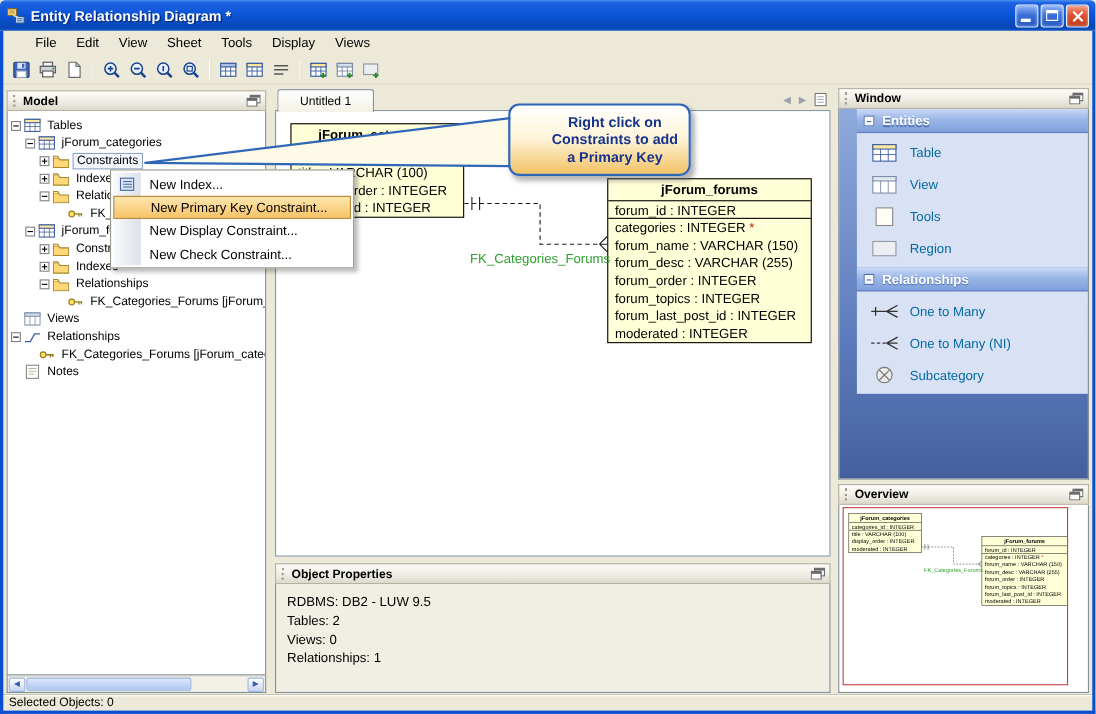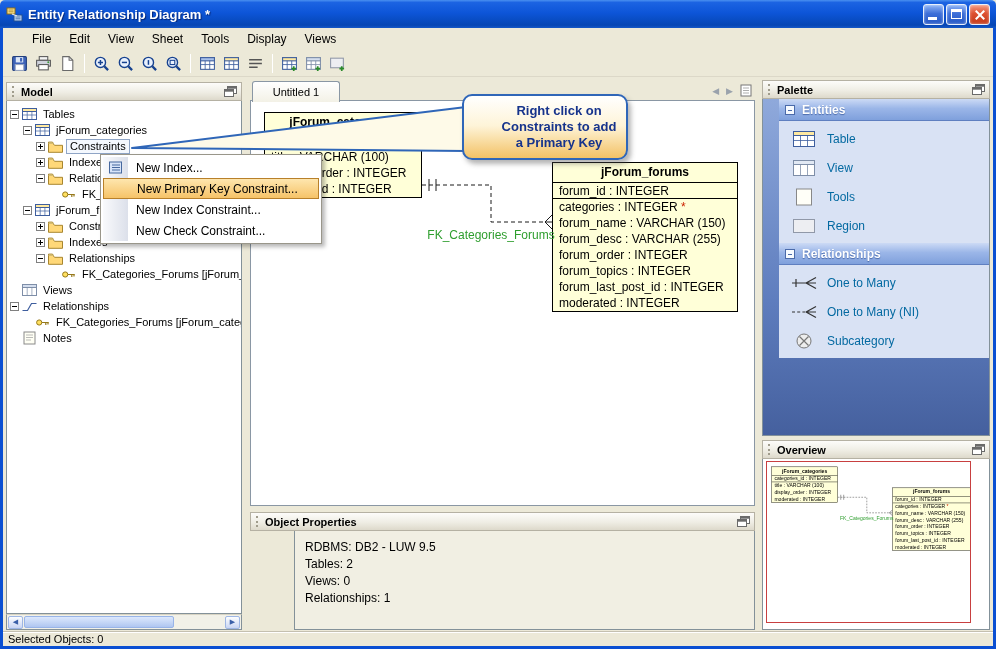--- a/index.html
+++ b/index.html
@@ -84,21 +84,21 @@
   .pointer-svg{position:absolute;left:0;top:0;z-index:5;pointer-events:none;}
   .callout{position:absolute;left:462px;top:94px;width:166px;height:66px;z-index:6;
     border:2px solid #2F66B8;border-radius:10px;
     background:linear-gradient(180deg,#FFFFFF 0%,#FEF4D8 48%,#F3C266 100%);
     box-shadow:3px 4px 5px rgba(90,90,90,.45);
     display:flex;flex-direction:column;align-items:center;justify-content:center;
     font-weight:bold;font-size:13px;line-height:16px;color:#16338C;text-align:center;padding-left:28px;}
 
   
   #objprops{left:250px;top:512px;width:505px;height:118px;}
-  .op-body{background:#F1EFE3;padding:8px 10px;font-size:12px;line-height:17px;margin-left:44px;}
+  .op-body{background:#F1EFE3;padding:8px 10px;font-size:12px;line-height:17px;}
 
   
   #palette{left:762px;top:80px;width:228px;height:356px;}
   .palette-body{background:linear-gradient(180deg,#8FA9DB 0%,#5E7DBE 60%,#45609E 100%);padding-left:16px;}
   .pal-header{height:22px;display:flex;align-items:center;gap:7px;padding-left:6px;
     background:linear-gradient(180deg,#CCDAF5 0%,#9BB6E8 45%,#7FA0DC 100%);
     border-bottom:1px solid #5F7FC0;color:#fff;font-weight:bold;font-size:12px;text-shadow:0 1px 1px #4A6AAA;}
   .pal-collapse{width:10px;height:10px;background:#F6FAFF;border:1px solid #4A6AAA;position:relative;flex:none;}
   .pal-collapse::after{content:"";position:absolute;left:2px;right:2px;top:4px;height:1px;background:#4A6AAA;}
   .pal-items{background:#D9E2F4;padding:3px 0;}
@@ -530,21 +530,21 @@
           <rect x="1.5" y="2" width="12" height="11" fill="#D8E4F8" stroke="#46689E"></rect>
           <path d="M4 5 h8 M4 7.5 h8 M4 10 h8" stroke="#46689E" stroke-width="1"></path>
         </svg>
       </span>
       <span>New Index...</span>
     </div>
     <div class="ctx-item hl">
       <span>New Primary Key Constraint...</span>
     </div>
     <div class="ctx-item">
-      <span>New Index Constraint...</span>
+      <span>New Display Constraint...</span>
     </div>
     <div class="ctx-item">
       <span>New Check Constraint...</span>
     </div>
   </div>
 
 <div class="panel" id="objprops">
   <div class="panel-header">
     <span class="grip"></span>
     <span>Object Properties</span>
@@ -561,21 +561,21 @@
       <div class="op-line">RDBMS: DB2 - LUW 9.5</div>
       <div class="op-line">Tables: 2</div>
       <div class="op-line">Views: 0</div>
       <div class="op-line">Relationships: 1</div>
     </div>
 </div>
 
 <div class="panel" id="palette">
   <div class="panel-header">
     <span class="grip"></span>
-    <span>Palette</span>
+    <span>Window</span>
     <span class="float-btn">
         <svg width="13" height="11" viewBox="0 0 13 11">
           <rect x="3.5" y="0.5" width="9" height="7" fill="#fff" stroke="#6A6A6A"></rect>
           <rect x="3.5" y="0.5" width="9" height="2.2" fill="#6A6A6A"></rect>
           <rect x="0.5" y="3.5" width="9" height="7" fill="#fff" stroke="#6A6A6A"></rect>
           <rect x="0.5" y="3.5" width="9" height="2.2" fill="#6A6A6A"></rect>
         </svg>
       </span>
   </div>
   <div class="panel-body palette-body">

